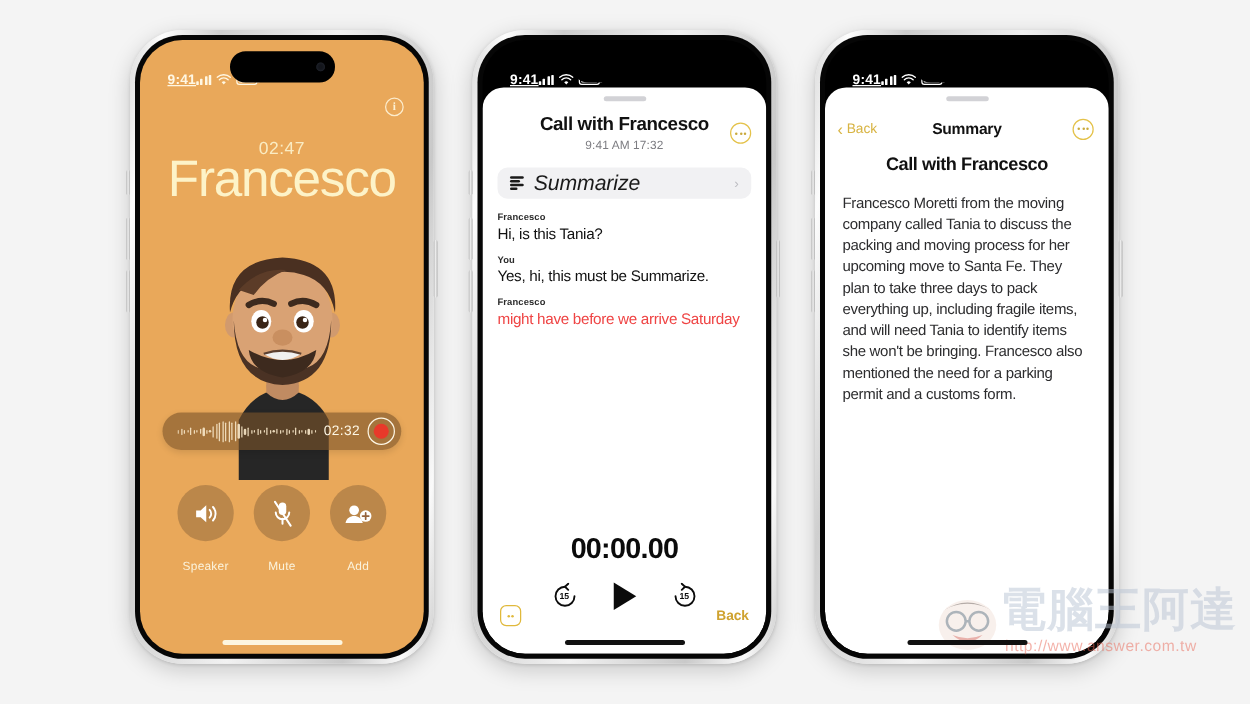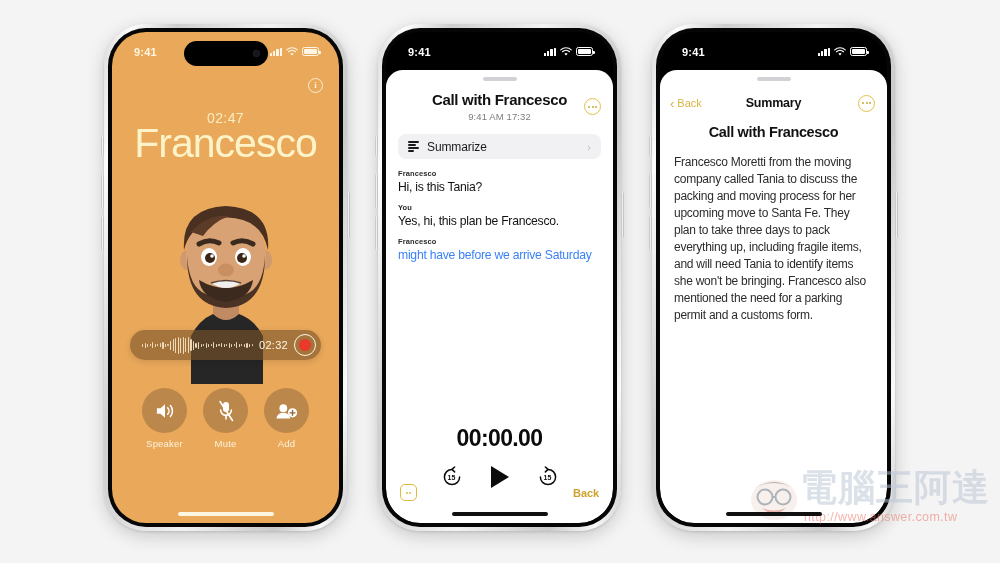--- a/index.html
+++ b/index.html
@@ -36,26 +36,27 @@
     overflow:hidden;
     position:relative;
   }
   
   .btn-side { position:absolute; background:linear-gradient(90deg,#b8b8b8,#efefef,#b0b0b0); border-radius:2px; z-index:5;}
   .btn-left  { left:-3px; width:3px; }
   .btn-right { right:-3px; width:3px; }
 
   
   .statusbar {
-    position:absolute; top:0; left:0; right:0; height:34px;
-    display:flex; align-items:center; justify-content:space-between;
+    position:absolute; top:12px; left:0; right:0; height:34px;
+    display:flex; align-items:center; justify-content:flex-start;
     padding:0 20px 0 22px;
     font-size:11px; font-weight:bold;
     z-index:20;
     letter-spacing:.2px;
+    text-decoration:underline;
   }
   .sb-time { margin-top:5px; }
   .sb-right { display:flex; align-items:center; gap:4px; margin-top:5px; }
   .sig { display:flex; align-items:flex-end; gap:1.2px; height:9px; }
   .sig i { width:2.2px; background:currentColor; border-radius:.5px; display:block; }
   .sig i:nth-child(1){height:3.5px}.sig i:nth-child(2){height:5px}
   .sig i:nth-child(3){height:6.8px}.sig i:nth-child(4){height:8.5px}
   .batt { width:17px; height:9px; border:1.1px solid currentColor; border-radius:2.4px; position:relative; padding:1px;}
   .batt::after{content:"";position:absolute;right:-2.6px;top:2.6px;width:1.4px;height:3.4px;background:currentColor;border-radius:0 1px 1px 0;}
   .batt i{display:block;height:100%;background:currentColor;border-radius:1px;width:100%;}
@@ -109,21 +110,21 @@
     width:22px; height:22px; border-radius:50%; border:1.6px solid #fdf6e4;
     display:flex; align-items:center; justify-content:center; flex:0 0 auto;
   }
   .rec-dot-btn span { width:12px; height:12px; border-radius:50%; background:#e8392a;}
 
   .call-grid {
     position:absolute; left:22px; right:22px; top:356px;
     display:grid; grid-template-columns:repeat(3,1fr); row-gap:16px;
     justify-items:center;
   }
-  .ctl { display:flex; flex-direction:column; align-items:center; gap:5px;}
+  .ctl { display:flex; flex-direction:column; align-items:center; gap:15px;}
   .ctl-circle {
     width:45px; height:45px; border-radius:50%;
     background:rgba(150,108,62,.55);
     display:flex; align-items:center; justify-content:center;
     color:#fff;
   }
   .ctl-circle.end { background:#ef3b2d; }
   .ctl-label { font-size:9.5px; color:#fbf3dc; letter-spacing:.2px;}
 
   
@@ -144,31 +145,31 @@
   .ellipsis-btn {
     position:absolute; right:12px; top:28px; width:17px; height:17px;
     border-radius:50%; border:1.2px solid #e4c24a;
     display:flex; align-items:center; justify-content:center; gap:1.3px;
   }
   .ellipsis-btn i { width:2px; height:2px; border-radius:50%; background:#c9a93c; display:block;}
   .summarize-row {
     margin:12px 12px 0; height:25px; background:#f1f1f3; border-radius:8px;
     display:flex; align-items:center; padding:0 10px; gap:8px;
   }
-  .sum-label { font-size:12px; color:#1a1a1a; flex:1; letter-spacing:-.1px;}
+  .sum-label { font-size:17px; color:#1a1a1a; flex:1; letter-spacing:-.1px;font-style:italic;}
   .chev { color:#bdbdc2; font-size:11px; }
   .sum-icon { display:flex; flex-direction:column; gap:1.6px; width:11px;}
   .sum-icon i { height:1.6px; background:#1a1a1a; display:block; border-radius:1px;}
   .sum-icon i:nth-child(1){width:100%}.sum-icon i:nth-child(2){width:70%}
   .sum-icon i:nth-child(3){width:100%}.sum-icon i:nth-child(4){width:55%}
 
   .transcript { padding:10px 12px 0; }
   .spk { font-size:7.5px; font-weight:bold; color:#2b2b2b; margin-bottom:1px; letter-spacing:.1px;}
   .utt { font-size:12.2px; color:#111; line-height:1.38; letter-spacing:-.25px; margin-bottom:7px;}
-  .utt.faded { color:#3b82f6; margin-bottom:0;}
+  .utt.faded { color:#ef4444; margin-bottom:0;}
 
   .player { position:absolute; left:0; right:0; top:355px; }
   .player-time { text-align:center; font-size:23px; font-weight:bold; color:#0b0b0b; letter-spacing:-.6px;}
   .player-ctrls { display:flex; align-items:center; justify-content:center; gap:28px; margin-top:14px;}
   .skip { width:22px; height:22px; position:relative; display:flex; align-items:center; justify-content:center;
           font-size:7px; font-weight:bold; color:#0b0b0b;}
   .play-tri { width:0;height:0;border-left:18px solid #0b0b0b;border-top:11px solid transparent;border-bottom:11px solid transparent;}
   .p2-foot { position:absolute; left:0; right:0; bottom:22px; display:flex; align-items:center; justify-content:space-between; padding:0 14px;}
   .chat-btn { width:17px; height:17px; border:1.6px solid #e0b93c; border-radius:5px; display:flex; align-items:center; justify-content:center; gap:1.3px;}
   .chat-btn i { width:2px;height:2px;border-radius:50%;background:#e0b93c;display:block;}
@@ -423,21 +424,21 @@
             <span class="chev">›</span>
           </div>
 
           <div class="transcript">
             <div>
               <div class="spk">Francesco</div>
               <div class="utt">Hi, is this Tania?</div>
             </div>
             <div>
               <div class="spk">You</div>
-              <div class="utt">Yes, hi, this plan be Francesco.</div>
+              <div class="utt">Yes, hi, this must be Summarize.</div>
             </div>
             <div>
               <div class="spk">Francesco</div>
               <div class="utt faded">might have before we arrive Saturday</div>
             </div>
           </div>
 
           <div class="player">
             <div class="player-time">00:00.00</div>
             <div class="player-ctrls">

